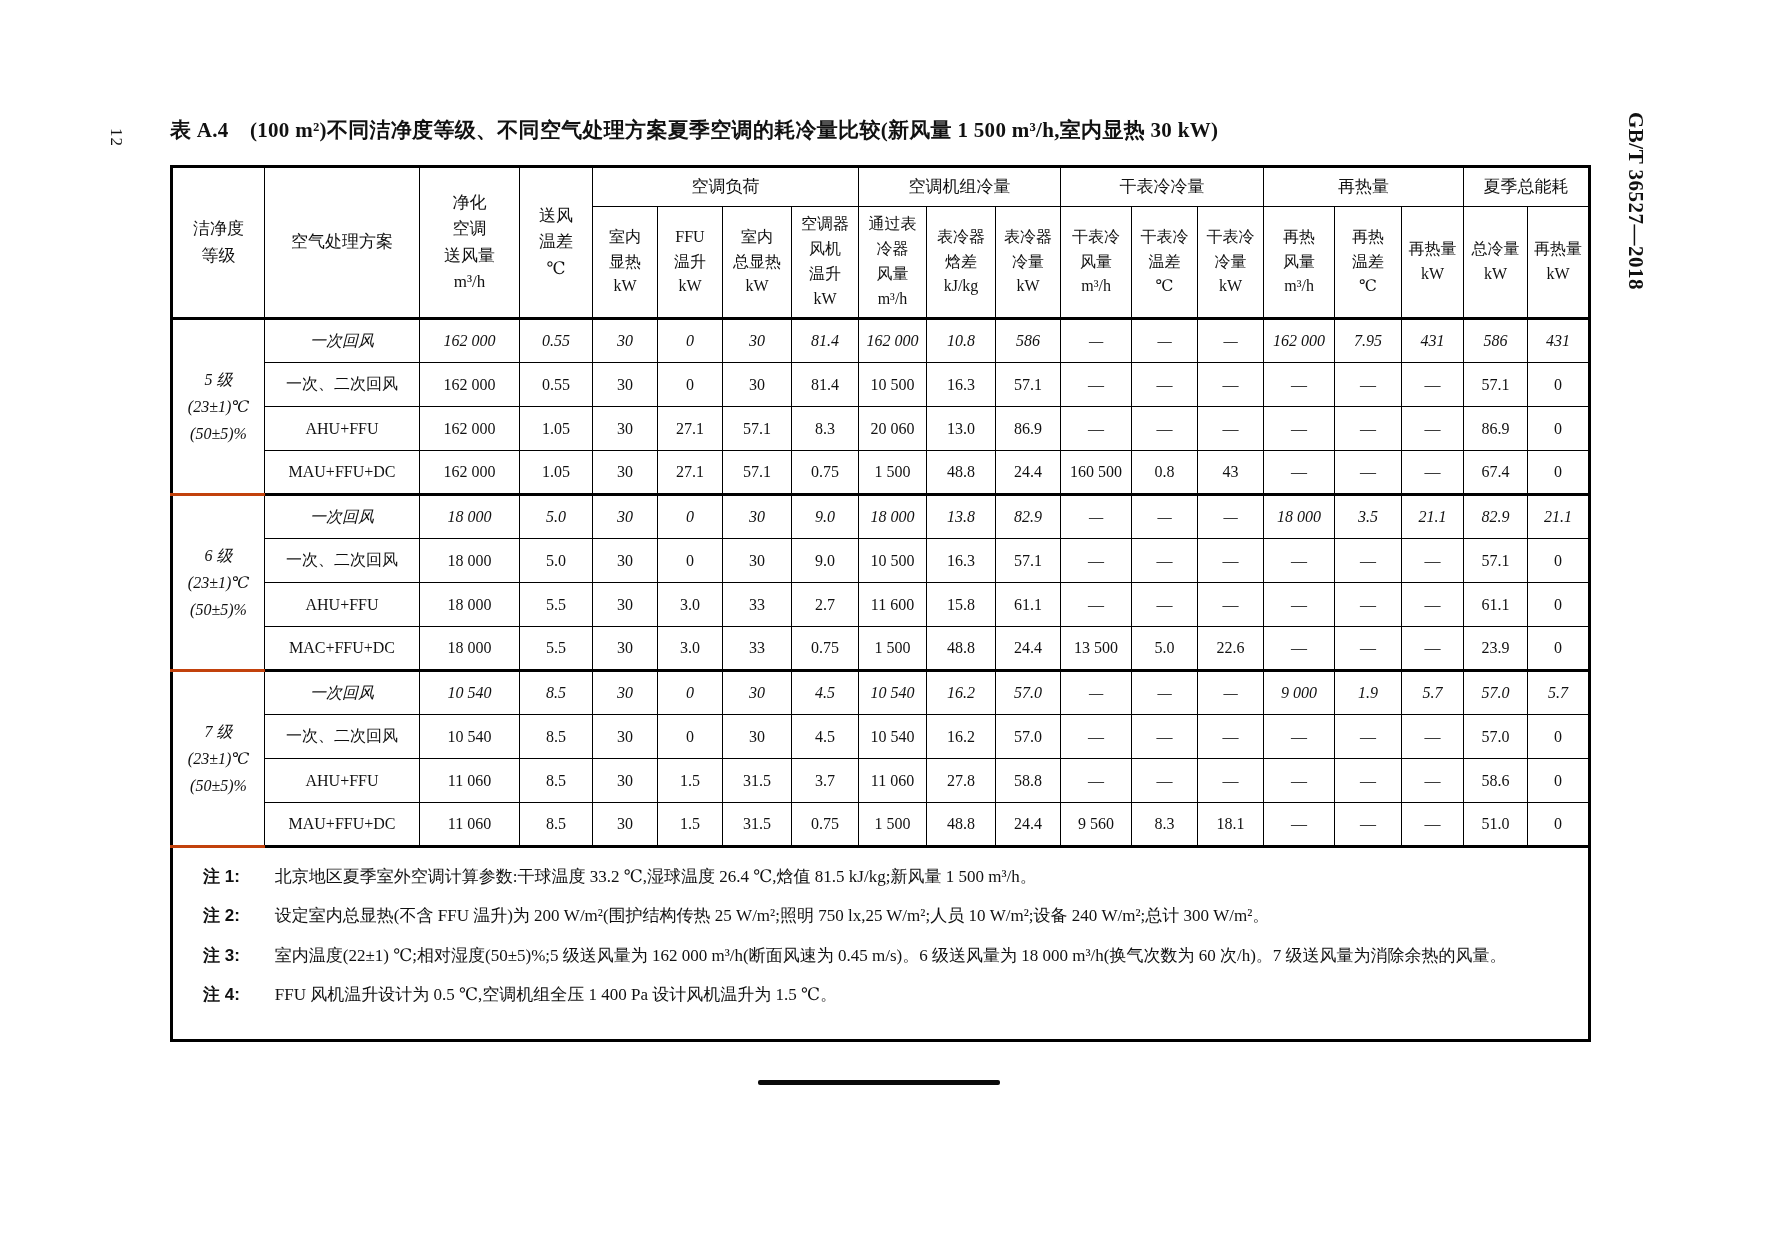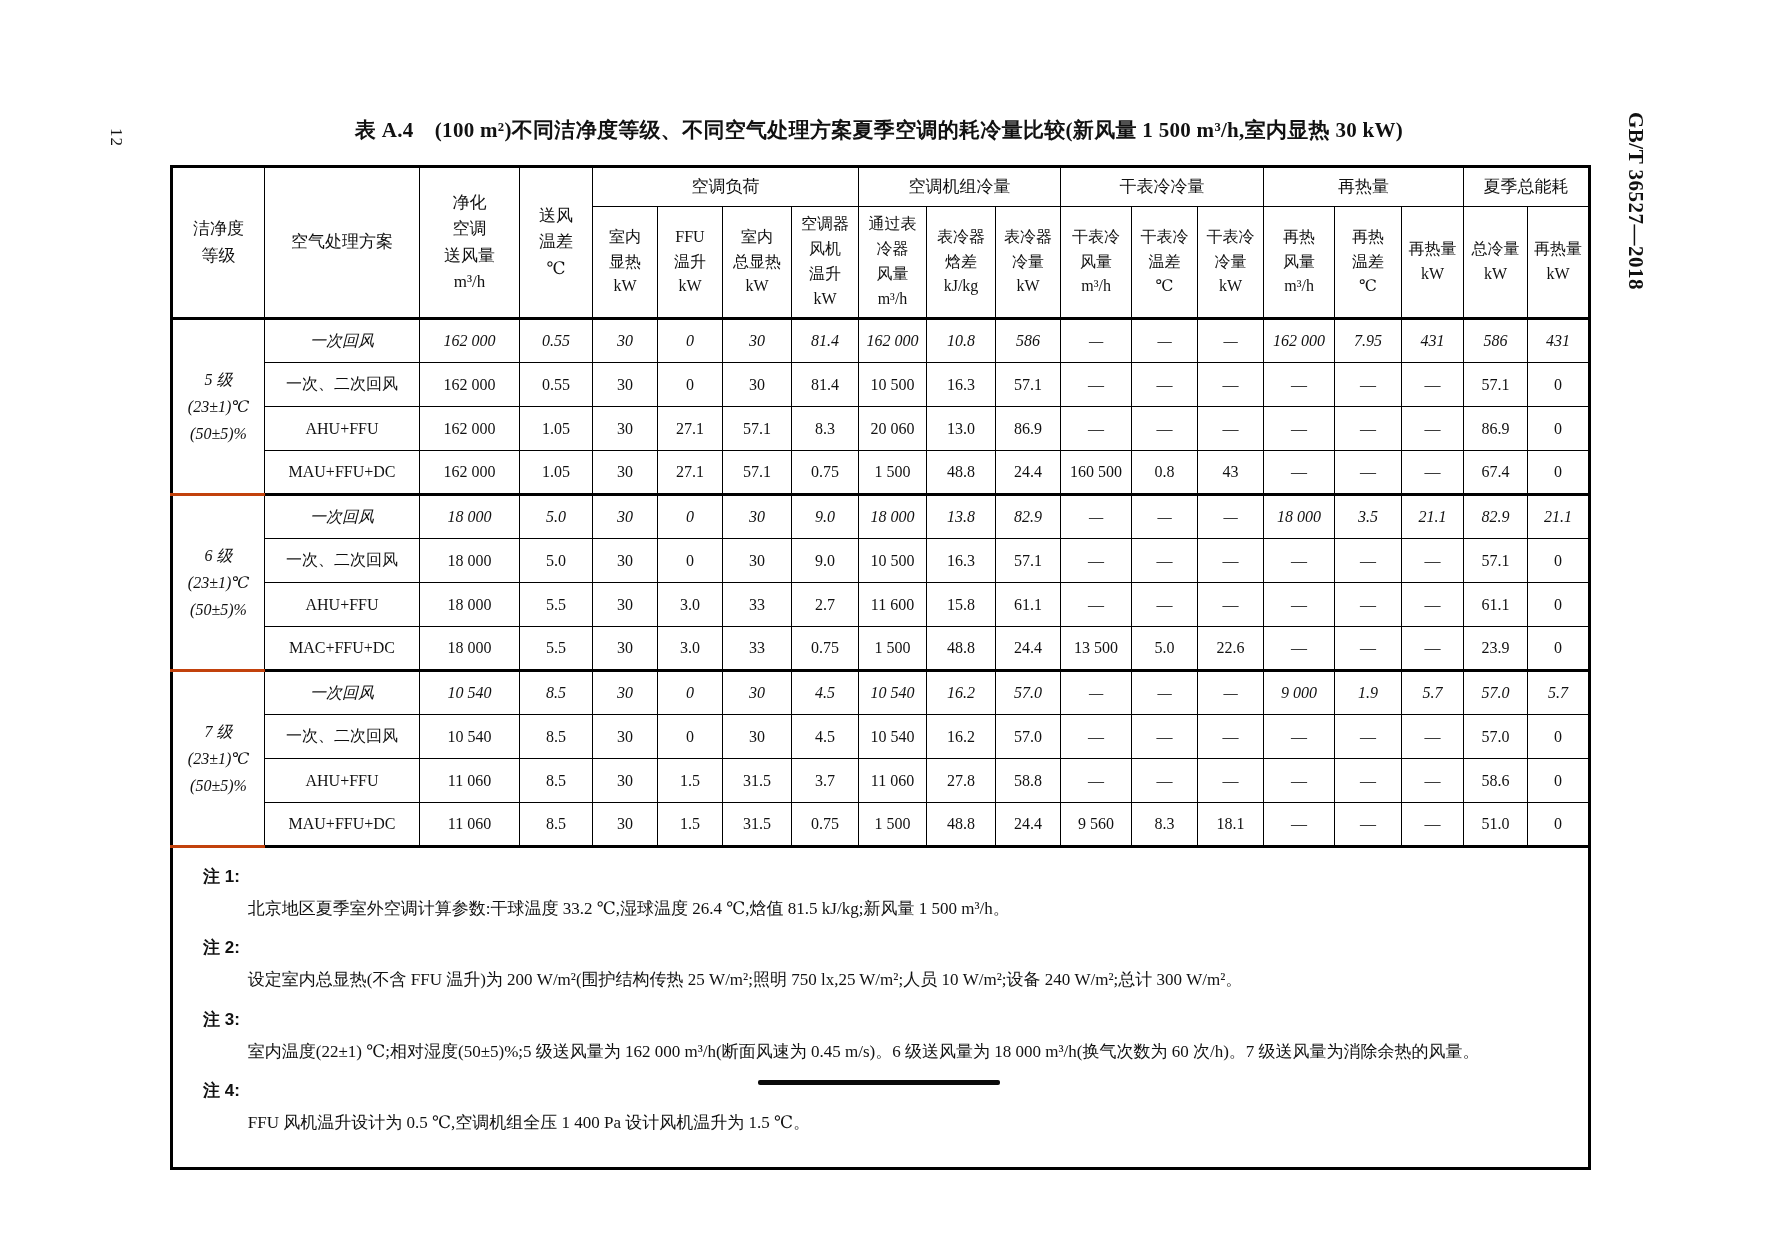--- a/index.html
+++ b/index.html
@@ -17,21 +17,21 @@
     transform:rotate(90deg); transform-origin:left top;
     font-size:17px; letter-spacing:1px; white-space:nowrap;
   }
   .standard-number {
     position:absolute; left:1648px; top:112px;
     transform:rotate(90deg); transform-origin:left top;
     font-size:21px; font-weight:bold; white-space:nowrap; letter-spacing:.5px;
   }
   .table-title {
     position:absolute; left:170px; top:116px; width:1418px;
-    text-align:center; font-size:21px; font-weight:bold; letter-spacing:.3px;
+    text-align:left; font-size:21px; font-weight:bold; letter-spacing:.3px;
   }
   .table-wrap { position:absolute; left:170px; top:165px; width:1418px; }
   table.data-table {
     width:1418px; table-layout:fixed;
     border-collapse:collapse;
     border:3px solid #000;
   }
   .data-table th, .data-table td {
     border:1px solid #000;
     text-align:center; vertical-align:middle;
@@ -51,23 +51,23 @@
     white-space:pre-line; line-height:1.7; font-size:16px;
     border-bottom:3px solid #c2410c;
   }
   tbody td { border-top-width:2px; }
   tfoot td.notes-cell {
     border-top:3px solid #000;
     text-align:left; vertical-align:top;
     padding:16px 40px 18px 30px;
     height:190px;
   }
-  .note { display:flex; align-items:flex-start; margin-bottom:13px; font-size:17px; line-height:1.55; }
+  .note { display:flex; align-items:flex-end; margin-bottom:13px; font-size:17px; line-height:1.55;gap:27px; }
   .note-label { flex:none; font-weight:bold; font-family:"Liberation Sans","DejaVu Sans",sans-serif; margin-right:8px; white-space:nowrap; }
-  .note-text { flex:1;margin-top:32px; }
+  .note-text { flex:1; }
   .end-line {
     position:absolute; left:758px; top:1080px;
     width:242px; height:5px; background:#0a0a0a; border-radius:2px;
   }
 </style>
 </head>
 <body>
 
 <div class="page">
 

